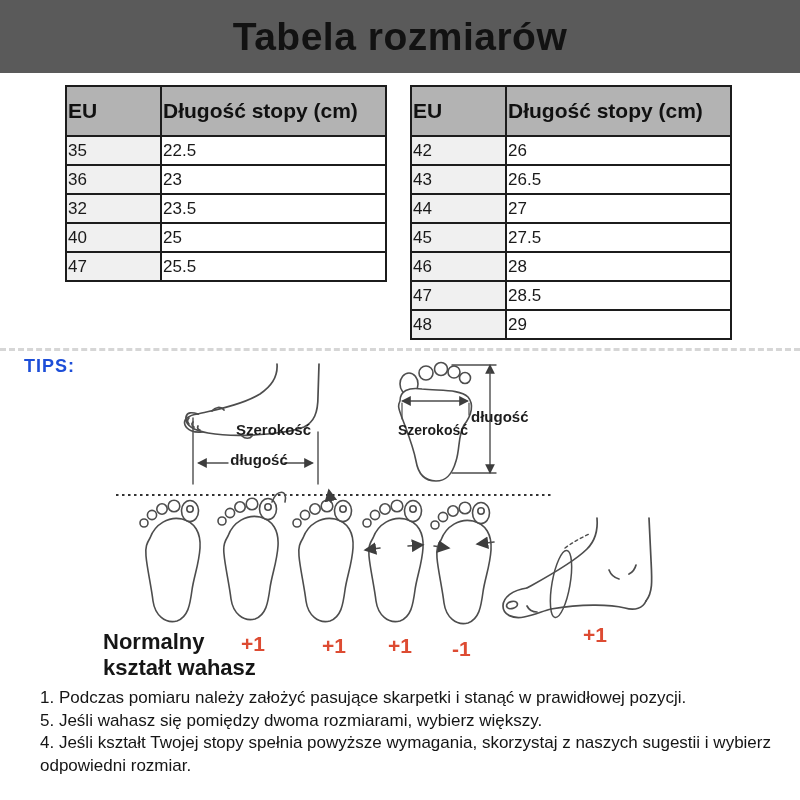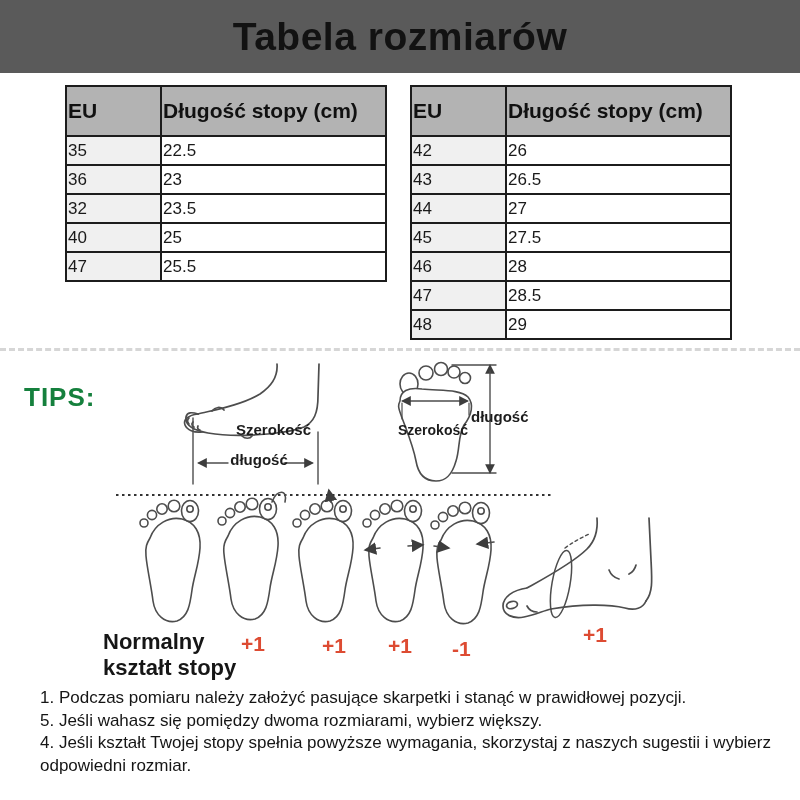--- a/index.html
+++ b/index.html
@@ -33,22 +33,22 @@
   }
   table.size-table td{height:25px;font-size:17px;font-weight:400;color:#1a1a1a;}
   table.size-table td.eu-cell{background:#f0f0f0;}
   table.size-table td.len-cell{background:#ffffff;}
   
   .dashed-sep{
     position:absolute;left:0;top:348px;width:800px;height:0;
     border-top:3px dashed #d6d6d6;
   }
   .tips-heading{
-    position:absolute;left:24px;top:356px;font-size:26px;font-weight:700;
-    color:#15803d;letter-spacing:1px;margin-top:26px;
+    position:absolute;left:24px;top:356px;font-size:18px;font-weight:700;
+    color:#1d4ed8;letter-spacing:1px;
   }
   
   .diagA{position:absolute;left:178px;top:362px;}
   .diagB{position:absolute;left:392px;top:357px;}
   .diagC{position:absolute;left:112px;top:486px;}
   
   .lbl{position:absolute;font-weight:700;color:#1c1c1c;}
   .lbl.a-w{left:236px;top:421px;font-size:15px;}
   .lbl.a-l{left:226px;top:451px;width:66px;text-align:center;font-size:15px;}
   .lbl.b-w{left:398px;top:422px;font-size:14px;}
@@ -251,21 +251,21 @@
     </g>
   </svg>
 
   <div class="lbl a-w">Szerokość</div>
   <div class="lbl a-l">długość</div>
   <div class="lbl b-w">Szerokość</div>
   <div class="lbl b-l">długość</div>
 
   <div class="normal-label">
     <div>Normalny</div>
-    <div>kształt stopy</div>
+    <div>kształt wahasz</div>
   </div>
 
   <div class="adj adj0">+1</div>
   <div class="adj adj1">+1</div>
   <div class="adj adj2">+1</div>
   <div class="adj adj3">-1</div>
   <div class="adj adj4">+1</div>
 
   <div class="instructions">
     <div class="instr">1. Podczas pomiaru należy założyć pasujące skarpetki i stanąć w prawidłowej pozycji.</div>

